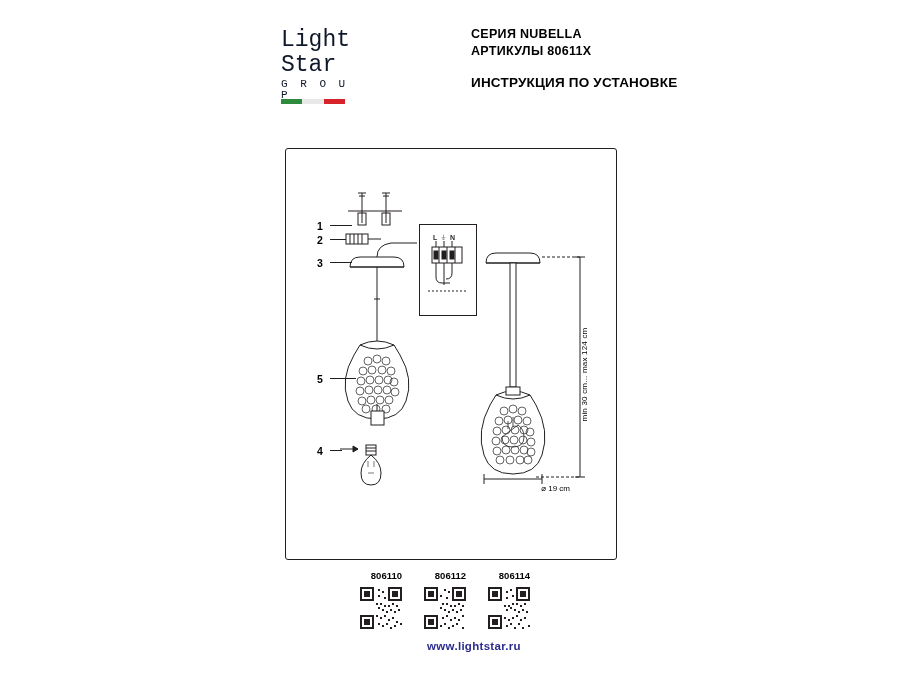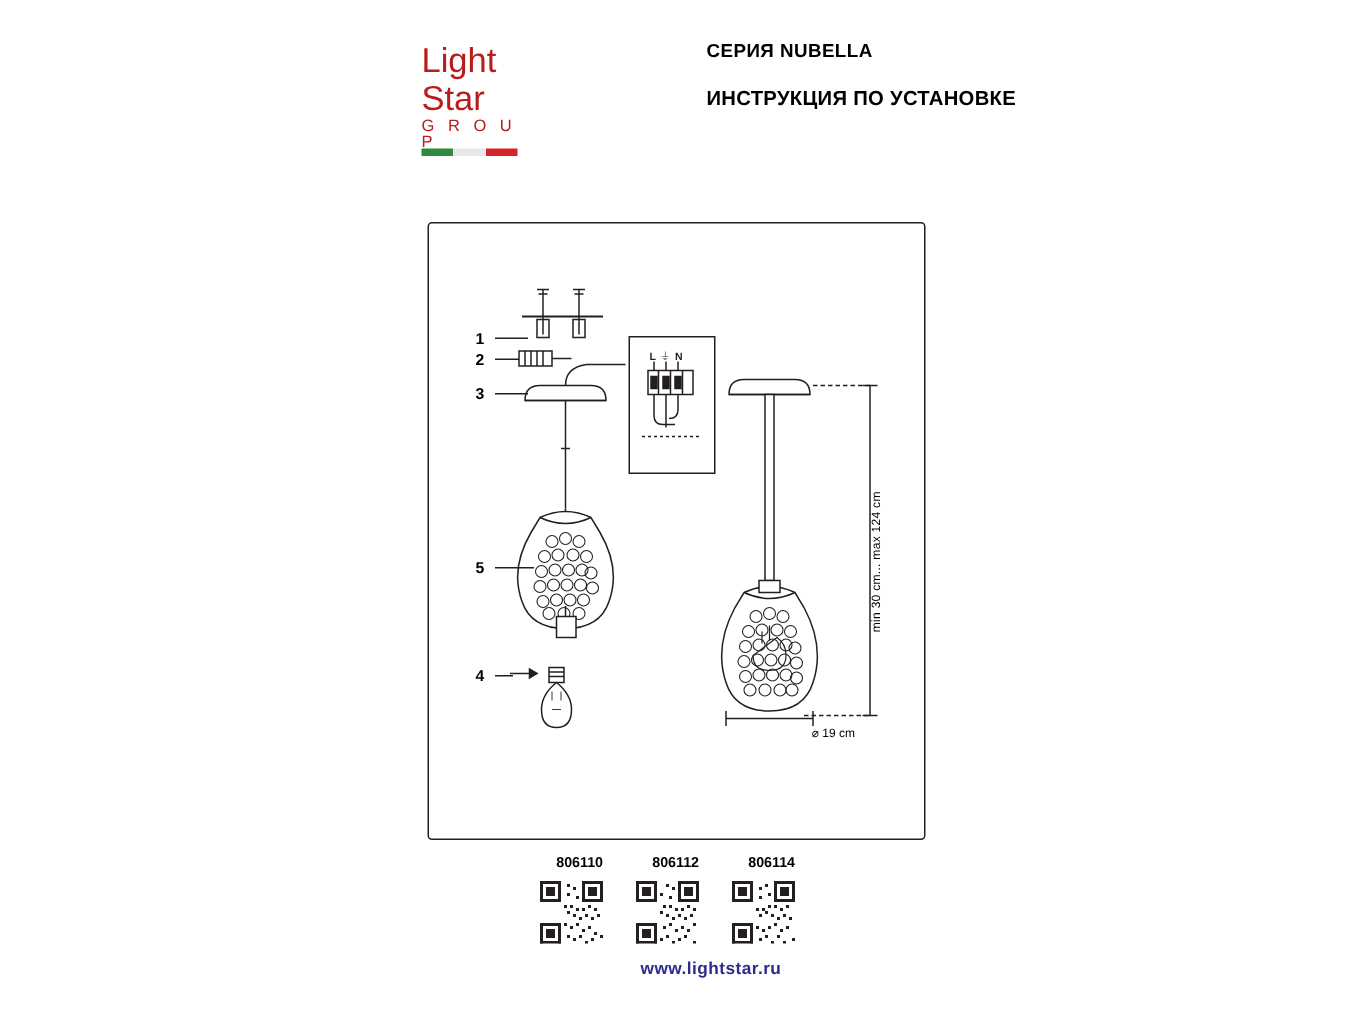--- a/index.html
+++ b/index.html
@@ -1,21 +1,21 @@
 <!DOCTYPE html>
 <html><head>
 <meta charset="utf-8">
 <style>
   html,body{margin:0;padding:0;background:#ffffff;}
   body{width:900px;height:675px;font-family:"Liberation Sans",sans-serif;color:#000;position:relative;overflow:hidden;}
   .page{position:absolute;left:0;top:0;width:900px;height:675px;}
 
   
   .logo-box{position:absolute;left:281px;top:27px;width:72px;height:80px;}
-  .logo-text{font-family:Liberation Sans, sans-serif;color:#b91c1c;line-height:1.0;}
+  .logo-text{font-family:Liberation Mono, monospace;color:#0f172a;line-height:1.0;}
   .logo-l1{position:absolute;left:0;top:2px;font-size:23px;letter-spacing:0px;}
   .logo-l2{position:absolute;left:0;top:27px;font-size:23px;}
   .logo-l3{position:absolute;left:0;top:52px;font-size:11px;letter-spacing:3px;}
   .flag{position:absolute;left:0;top:72px;width:64px;height:5px;display:flex;}
   .flag i{flex:1;height:100%;display:block;}
   .flag .g{background:#2e8b3d;}
   .flag .w{background:#e8e8e8;}
   .flag .r{background:#d62229;}
 
   .hdr{position:absolute;left:471px;top:26px;width:380px;}
@@ -60,20 +60,21 @@
     <div class="logo-text logo-l3">G R O U P</div>
     <div class="flag">
       <i class="g"></i>
         <i class="w"></i>
         <i class="r"></i>
     </div>
   </div>
 
   <div class="hdr">
     <div class="line">СЕРИЯ NUBELLA</div>
+    <div class="line">АРТИКУЛЫ 80611X</div>
     <div class="title">
       <div>ИНСТРУКЦИЯ ПО УСТАНОВКЕ</div>
     </div>
   </div>
 
   <div class="frame">
 
     <svg width="328" height="408" viewBox="0 0 328 408">
       <g stroke="#231f20" fill="none" stroke-width="1">
 

